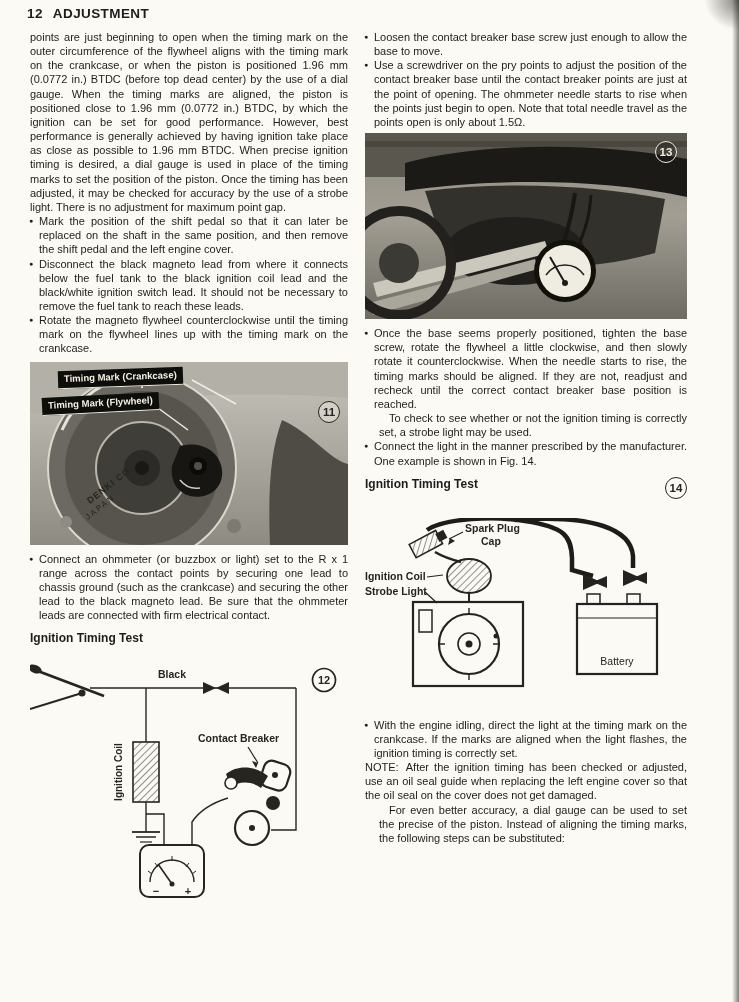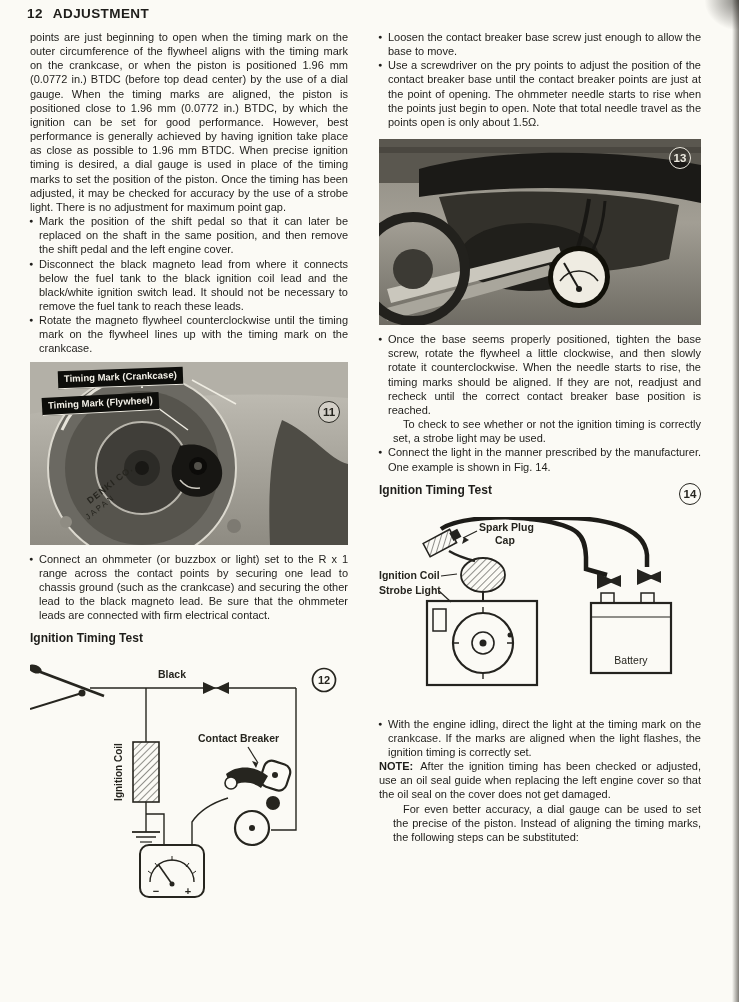--- a/index.html
+++ b/index.html
@@ -5,49 +5,49 @@
   * { margin:0; padding:0; box-sizing:border-box; }
   html,body { width:739px; height:1002px; }
   body { background:#d9d7d0; font-family:"Liberation Sans",sans-serif; }
   .page { position:relative; width:739px; height:1002px; background:#fbfaf5; color:#1e1d1a; overflow:hidden; }
   .page-edge { position:absolute; top:0; right:0; width:7px; height:100%;
     background:linear-gradient(to right, rgba(0,0,0,0), rgba(45,42,36,.6)); }
   .corner-smudge { position:absolute; top:0; right:0; width:34px; height:30px;
     background:radial-gradient(ellipse at top right, rgba(30,28,24,.55), rgba(30,28,24,0) 72%); }
   .page-header { padding:6px 0 0 27px; font-size:13.5px; font-weight:bold; letter-spacing:.4px; }
   .page-header .pnum { margin-right:10px; }
-  .columns { display:flex; gap:31px; padding:9px 0 0 30px; align-items:flex-start; }
+  .columns { display:flex; gap:17px; padding:9px 0 0 30px; align-items:flex-start; }
   .col { width:318px; font-size:11px; line-height:14.15px; text-align:justify; }
   .col.right { width:322px; }
   p { margin:0; }
   .bullet { position:relative; padding-left:9px; }
   .bullet::before { content:"\25CF"; position:absolute; left:-1px; top:0; font-size:7px; }
   .indent { text-indent:10px;margin-left:14px; }
   .note-text { margin-left:2px; }
   figure { margin:0; position:relative; }
   svg { display:block; }
   svg text { font-family:"Liberation Sans",sans-serif; fill:#26251f; }
   .photo { overflow:hidden; }
   .photo11 { height:183px; margin:6px 0 7px; }
-  .photo13 { height:186px; margin:10px 0 7px; }
+  .photo13 { height:186px; margin:4px 0 7px; }
   .diagram12 { margin-top:16px; }
-  .diagram14 { margin-top:12px; }
+  .diagram14 { margin-top:19px; }
   .fig-heading { font-size:12px; font-weight:bold; margin-top:9px; }
   .fig-heading-row { display:flex; justify-content:space-between; align-items:flex-start; margin-top:9px; }
   .photo-label { position:absolute; background:#0d0d0a; color:#f3f0e7; font-size:9.5px; font-weight:bold;
     padding:1px 6px 2px; white-space:nowrap; border-bottom:1px solid #efece2; }
   .label-crankcase { top:7px; left:28px; transform:rotate(-2deg); }
   .label-flywheel { top:33px; left:12px; transform:rotate(-3deg); }
   .circ { width:22px; height:22px; border-radius:50%; display:flex; align-items:center; justify-content:center;
     font-size:11.5px; font-weight:bold; flex:0 0 auto; }
   .circ.dark { border:1.8px solid #26251f; color:#26251f; }
   .circ.light { border:1.8px solid #ece9df; color:#ece9df; }
   .fig11-circ { position:absolute; top:6px; right:8px; background:rgba(216,213,204,.85);margin-top:33px; }
   .fig13-circ { position:absolute; top:8px; right:10px; background:rgba(25,24,21,.35); }
-  .note strong { font-weight:bold; }
+  .note strong { font-weight:normal; }
 </style>
 </head>
 <body>
 
 <div class="page">
   <div class="page-edge"></div>
   <div class="corner-smudge"></div>
 
   <header class="page-header">
     <span class="pnum">12</span><span class="ptitle">ADJUSTMENT</span>

